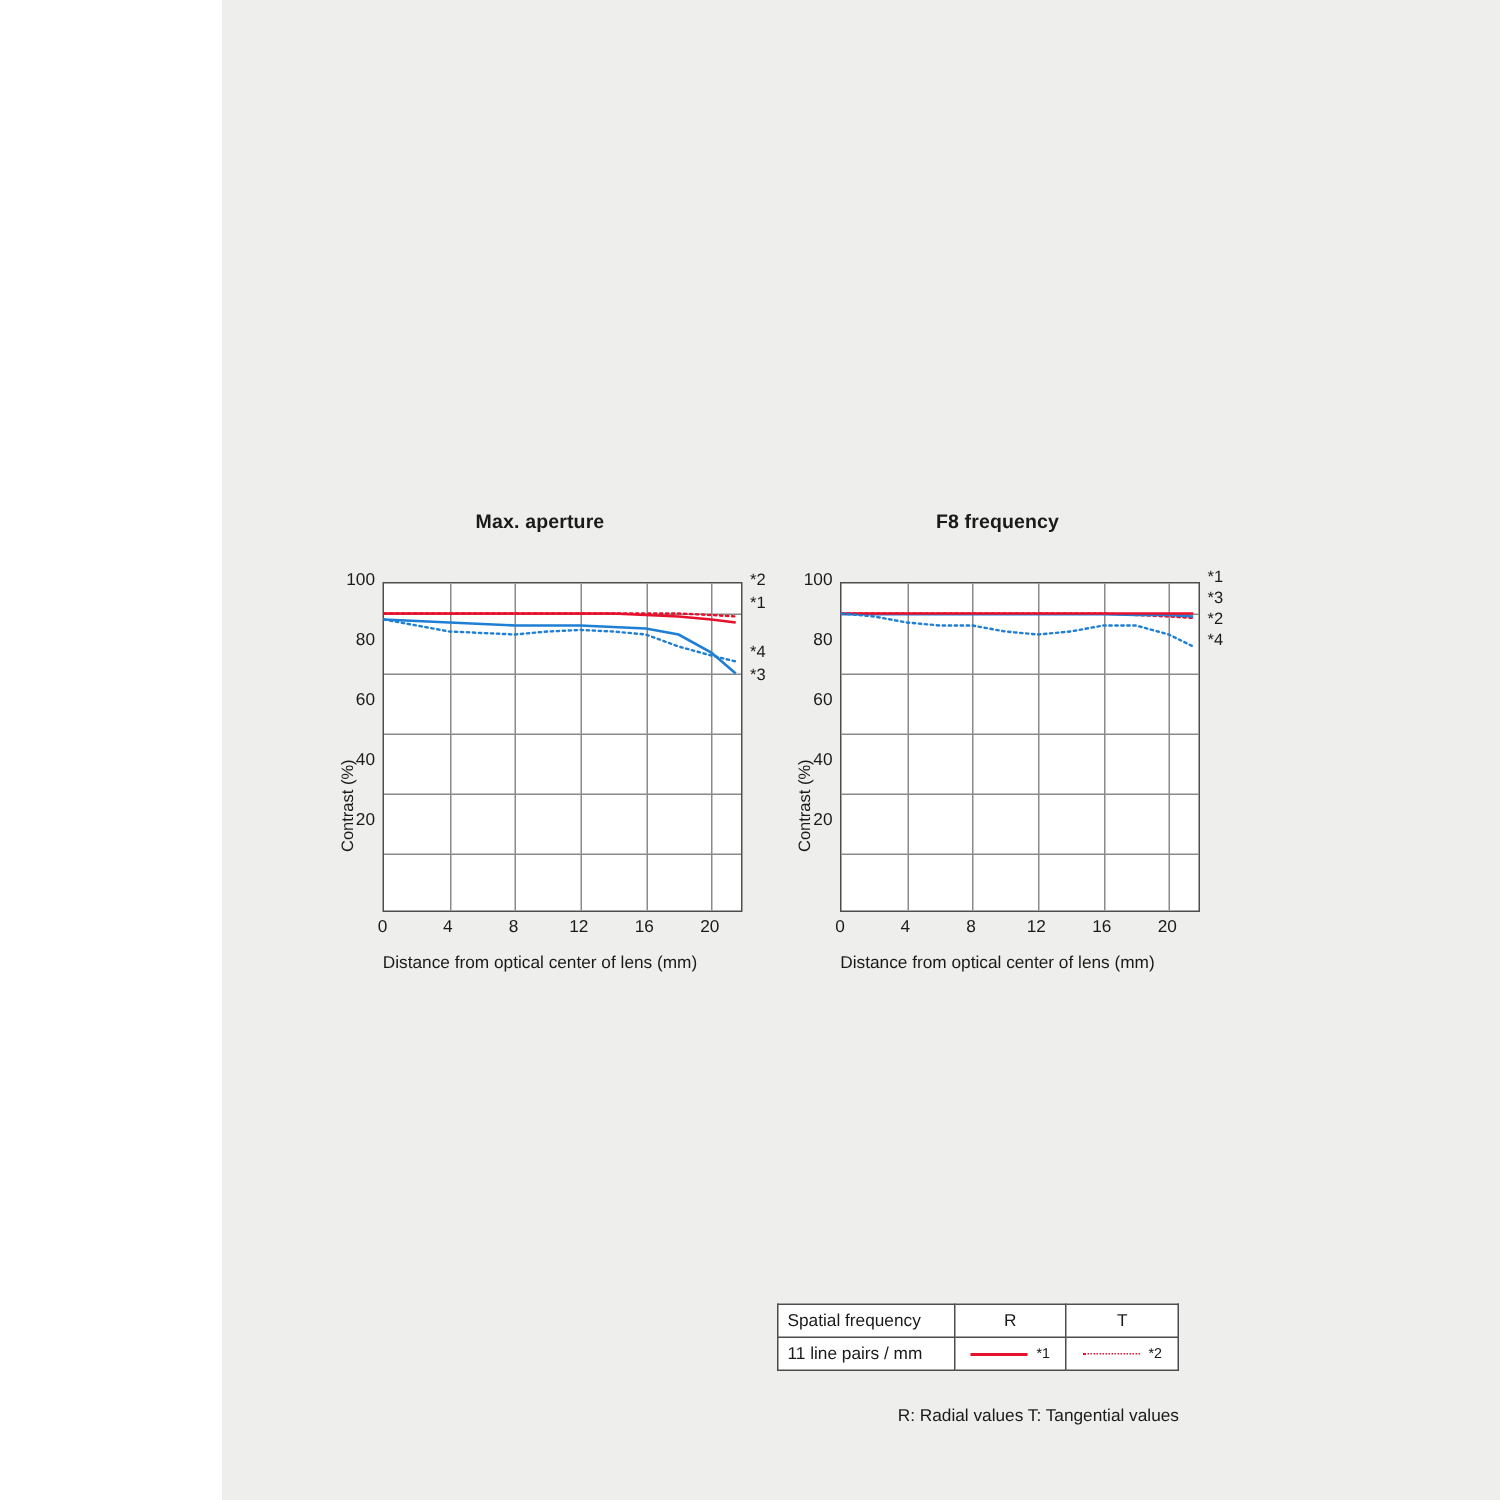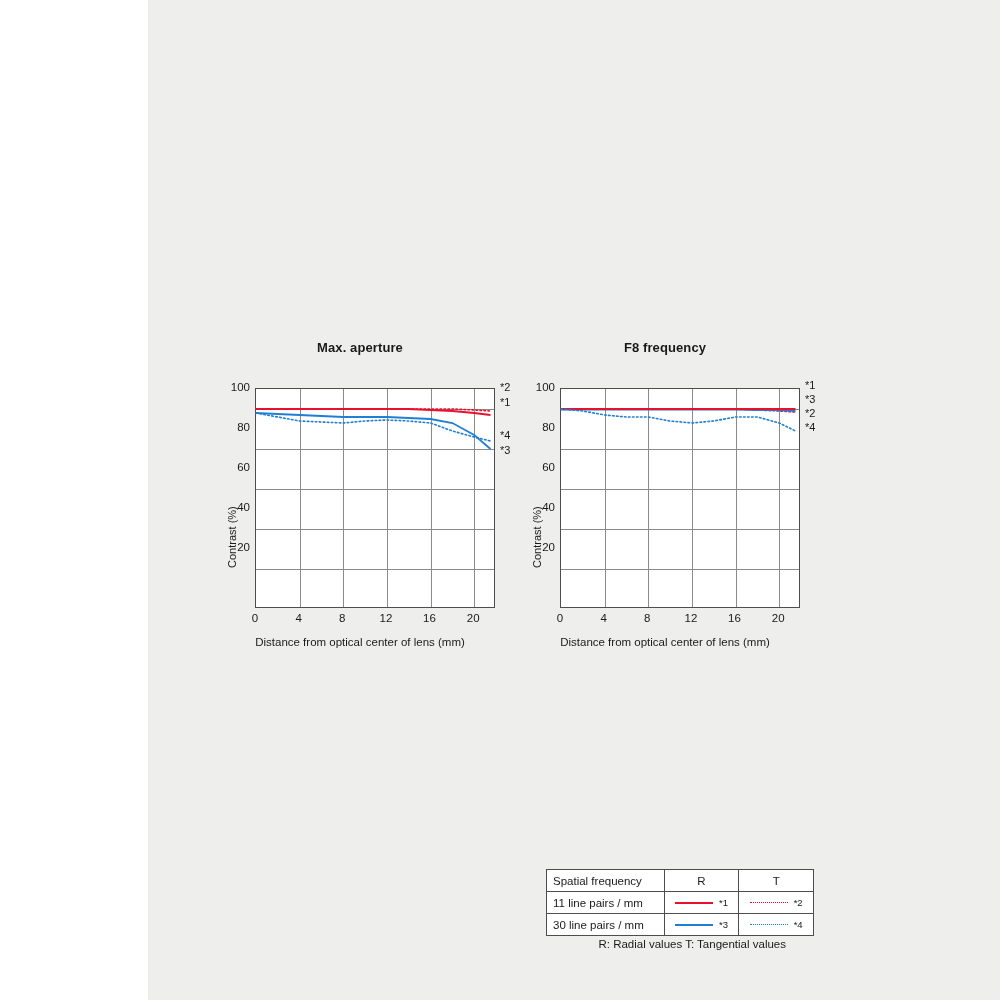--- a/index.html
+++ b/index.html
@@ -106,21 +106,21 @@
   }
   svg.curves {
     position: absolute;
     left: 0;
     top: 0;
     overflow: visible;
   }
   
   #legend {
     position: absolute;
-    left: 546px;
+    left: 518px;
     top: 869px;
     width: 268px;
   }
   table.legend-table {
     border-collapse: collapse;
     width: 268px;
     font-size: 11.5px;
     color: #1a1a1a;
     background: #ffffff;
   }
@@ -294,33 +294,18 @@
               <span class="note-ref">*1</span>
             </span>
           </td>
           <td class="col-t">
             <span class="swatch-wrap">
               <span class="line-dot-red"></span>
               <span class="note-ref">*2</span>
             </span>
           </td>
         </tr>
-        <tr>
-          <td class="col-label">30 line pairs / mm</td>
-          <td class="col-r">
-            <span class="swatch-wrap">
-              <span class="line-solid-blue"></span>
-              <span class="note-ref">*3</span>
-            </span>
-          </td>
-          <td class="col-t">
-            <span class="swatch-wrap">
-              <span class="line-dot-blue"></span>
-              <span class="note-ref">*4</span>
-            </span>
-          </td>
-        </tr>
       </tbody>
     </table>
   </div>
 
   <div id="legend-note">R: Radial values  T: Tangential values</div>
 </div>
 
 </body></html>

